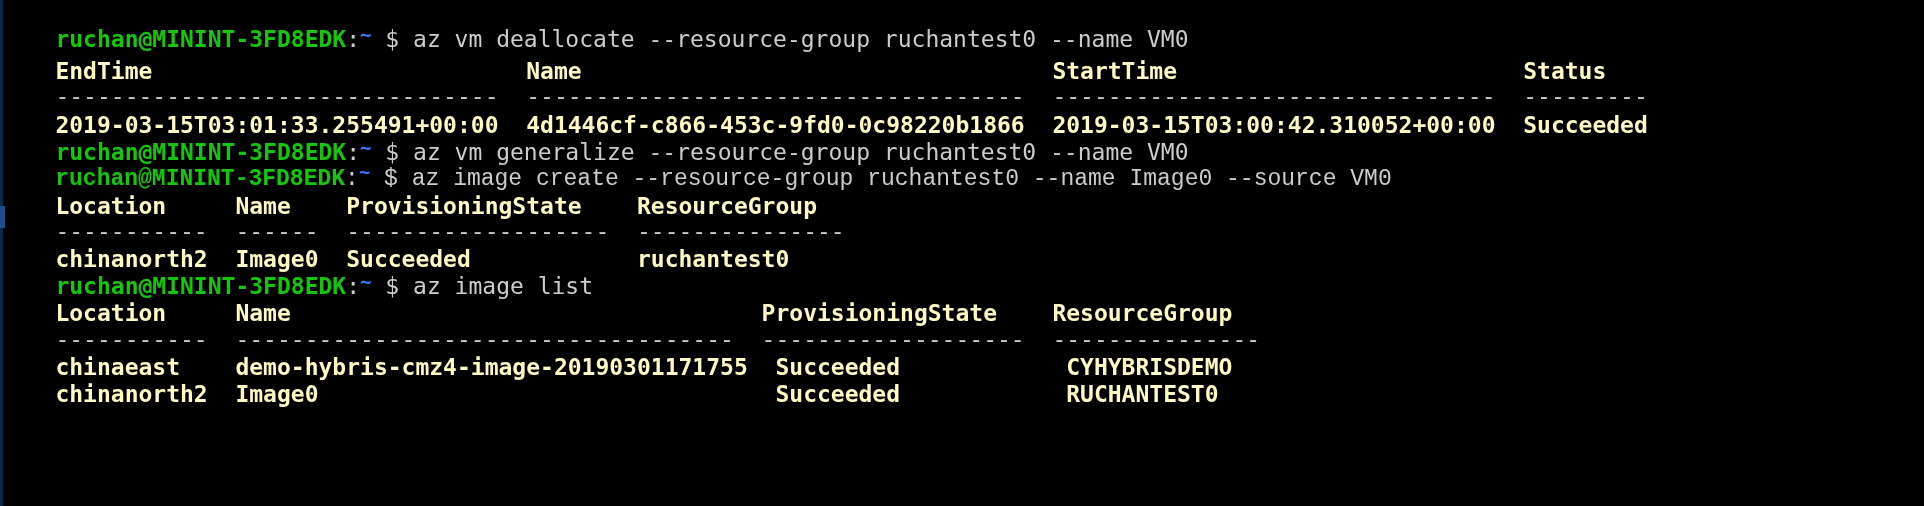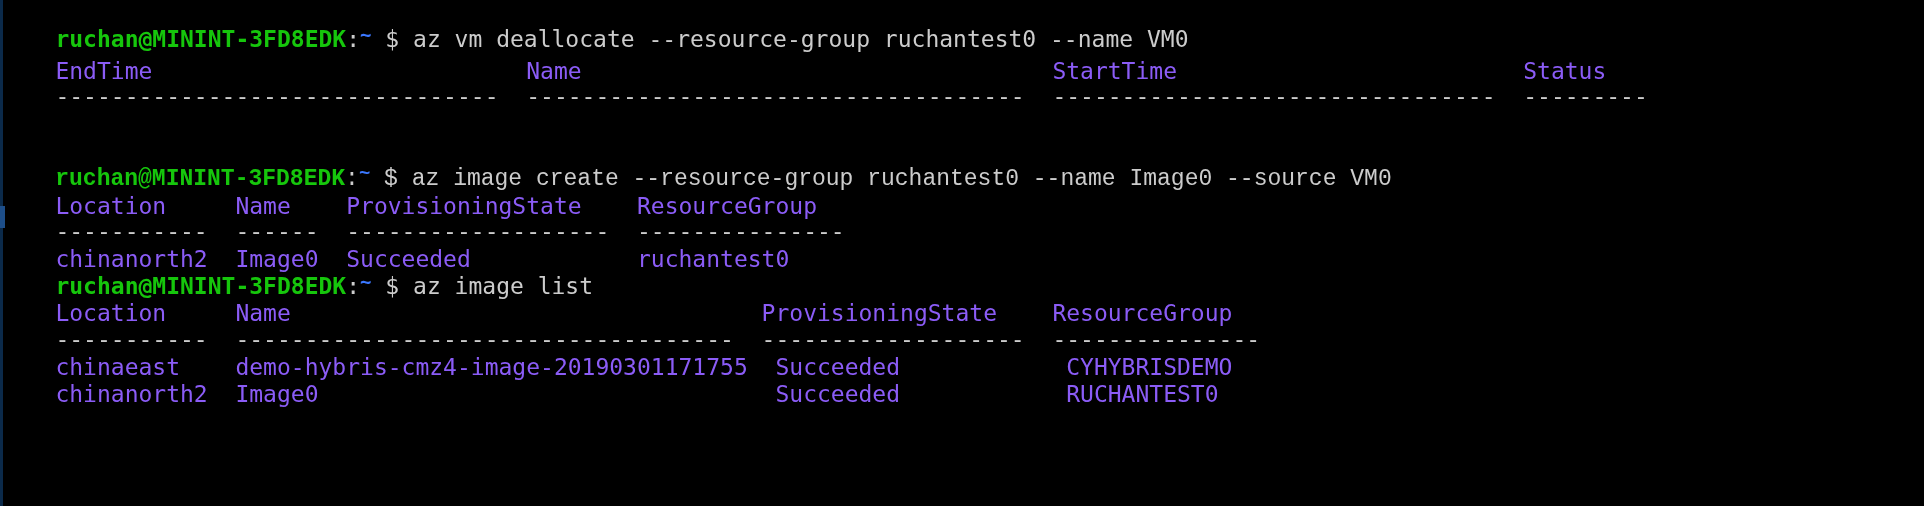--- a/index.html
+++ b/index.html
@@ -34,21 +34,22 @@
     color: #16c60c;
     font-weight: bold;
   }
   .prompt-colon {
     color: #cccccc;
   }
   .cmd {
     color: #cccccc;
   }
   .out {
-    color: #8b5cf6;
+    color: #fef9c3;
+    font-weight: bold;
   }
   .rule {
     color: #cccccc;
   }
   .left-edge {
     position: absolute;
     left: 0;
     top: 0;
     width: 3px;
     height: 506px;
@@ -78,21 +79,27 @@
   </div>
 
   <div class="line out" style="position:absolute;left:0px;top:31px;">
     <span>EndTime                           Name                                  StartTime                         Status</span>
   </div>
 
   <div class="line rule" style="position:absolute;left:0px;top:56px;">
     <span>--------------------------------  ------------------------------------  --------------------------------  ---------</span>
   </div>
 
+  <div class="line out" style="position:absolute;left:0px;top:85px;">
+    <span>2019-03-15T03:01:33.255491+00:00  4d1446cf-c866-453c-9fd0-0c98220b1866  2019-03-15T03:00:42.310052+00:00  Succeeded</span>
+  </div>
 
+  <div class="line" style="position:absolute;left:0px;top:112px;">
+    <span class="prompt-user">ruchan@MININT-3FD8EDK</span><span class="prompt-colon">:</span><span class="tilde">~</span><span class="cmd"> $ </span><span class="cmd">az vm generalize --resource-group ruchantest0 --name VM0</span>
+  </div>
 
   <div class="line" style="position:absolute;left:0px;top:139px;font-family:Liberation Mono, monospace;">
     <span class="prompt-user">ruchan@MININT-3FD8EDK</span><span class="prompt-colon">:</span><span class="tilde">~</span><span class="cmd"> $ </span><span class="cmd">az image create --resource-group ruchantest0 --name Image0 --source VM0</span>
   </div>
 
   <div class="line out" style="position:absolute;left:0px;top:166px;">
     <span>Location     Name    ProvisioningState    ResourceGroup</span>
   </div>
 
   <div class="line rule" style="position:absolute;left:0px;top:191px;">

